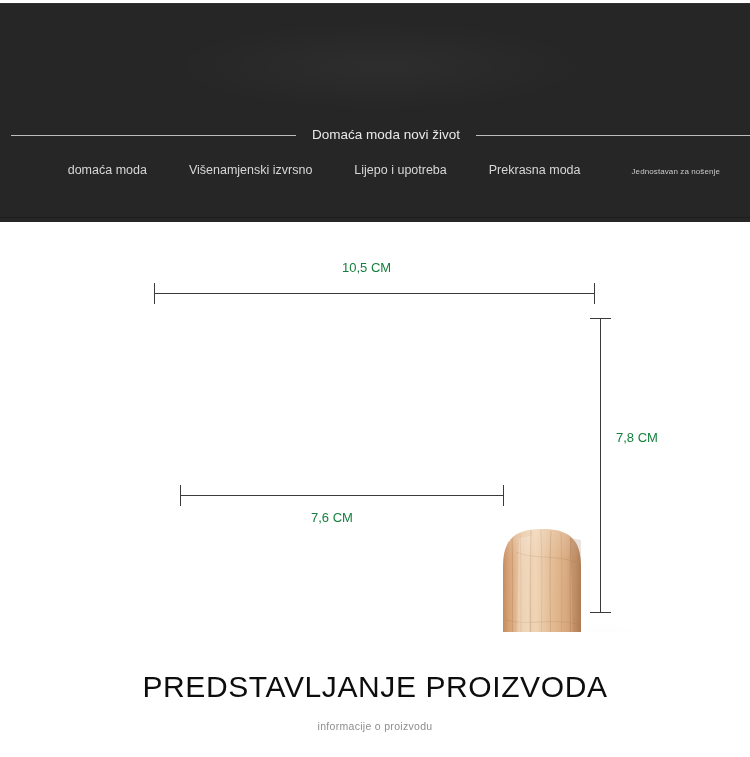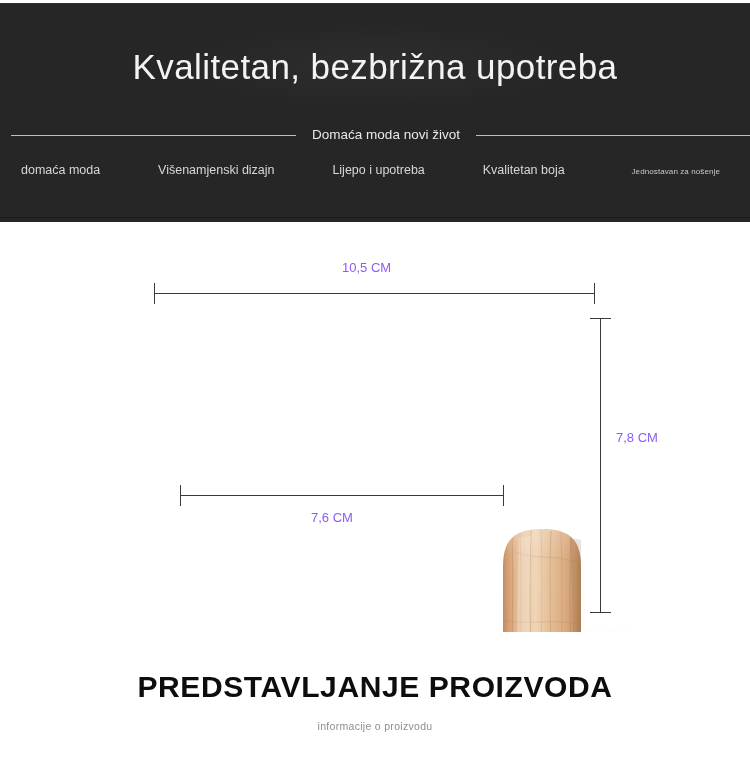--- a/index.html
+++ b/index.html
@@ -85,21 +85,21 @@
   }
 
   
   .tag-row {
     position: absolute;
     left: 0;
     top: 160px;
     width: 750px;
     height: 22px;
     display: flex;
-    justify-content: space-between;
+    justify-content: flex-end;
     align-items: baseline;
   }
   .tag {
     color: #d7d7d7;
     font-size: 12.5px;
     white-space: nowrap;
     margin: 0 21px;
   }
   .tag.tag-small {
     font-size: 8px;
@@ -143,21 +143,21 @@
     width: 1px;
     background: #3a3a3a;
   }
   .dim-tick-h {
     position: absolute;
     height: 1px;
     background: #3a3a3a;
   }
   .dim-label {
     position: absolute;
-    color: #8b5cf6;
+    color: #15803d;
     font-size: 13px;
     white-space: nowrap;
     background: rgba(255,255,255,0.86);
     padding: 0 4px;
   }
 
   
   .dim-top-line   { left: 154px; top: 71px;  width: 441px; }
   .dim-top-tick-l { left: 154px; top: 61px;  height: 21px; }
   .dim-top-tick-r { left: 594px; top: 61px;  height: 21px; }
@@ -195,21 +195,21 @@
     background: #ffffff;
   }
   .footer-title {
     position: absolute;
     left: 0;
     top: 38px;
     width: 750px;
     text-align: center;
     color: #0d0d0d;
     font-size: 30px;
-    font-weight: 700;
+    font-weight: 400;
     letter-spacing: 0.6px;
     white-space: nowrap;
   }
   .footer-sub {
     position: absolute;
     left: 0;
     top: 88px;
     width: 750px;
     text-align: center;
     color: #8e8e8e;
@@ -218,33 +218,32 @@
     white-space: nowrap;
   }
 </style>
 </head>
 <body>
 
 <div class="banner">
   <div class="banner-hairline hl-top"></div>
   <div class="banner-ghost"></div>
 
-  <div class="banner-title">Kvalitetan, bezbrižna upotreba</div>
 
   <div class="divider-row">
     <div class="divider-line"></div>
     <div class="divider-caption">Domaća moda novi život</div>
     <div class="divider-line"></div>
   </div>
 
   <div class="tag-row">
     <span class="tag">domaća moda</span>
-    <span class="tag">Višenamjenski dizajn</span>
+    <span class="tag">Višenamjenski izvrsno</span>
     <span class="tag">Lijepo i upotreba</span>
-    <span class="tag">Kvalitetan boja</span>
+    <span class="tag">Prekrasna moda</span>
     <span class="tag tag-small">Jednostavan za nošenje</span>
   </div>
 
   <div class="banner-hairline hl-bottom"></div>
 </div>
 
 <div class="stage">
 
   <div class="stage-watermark"></div>
 

